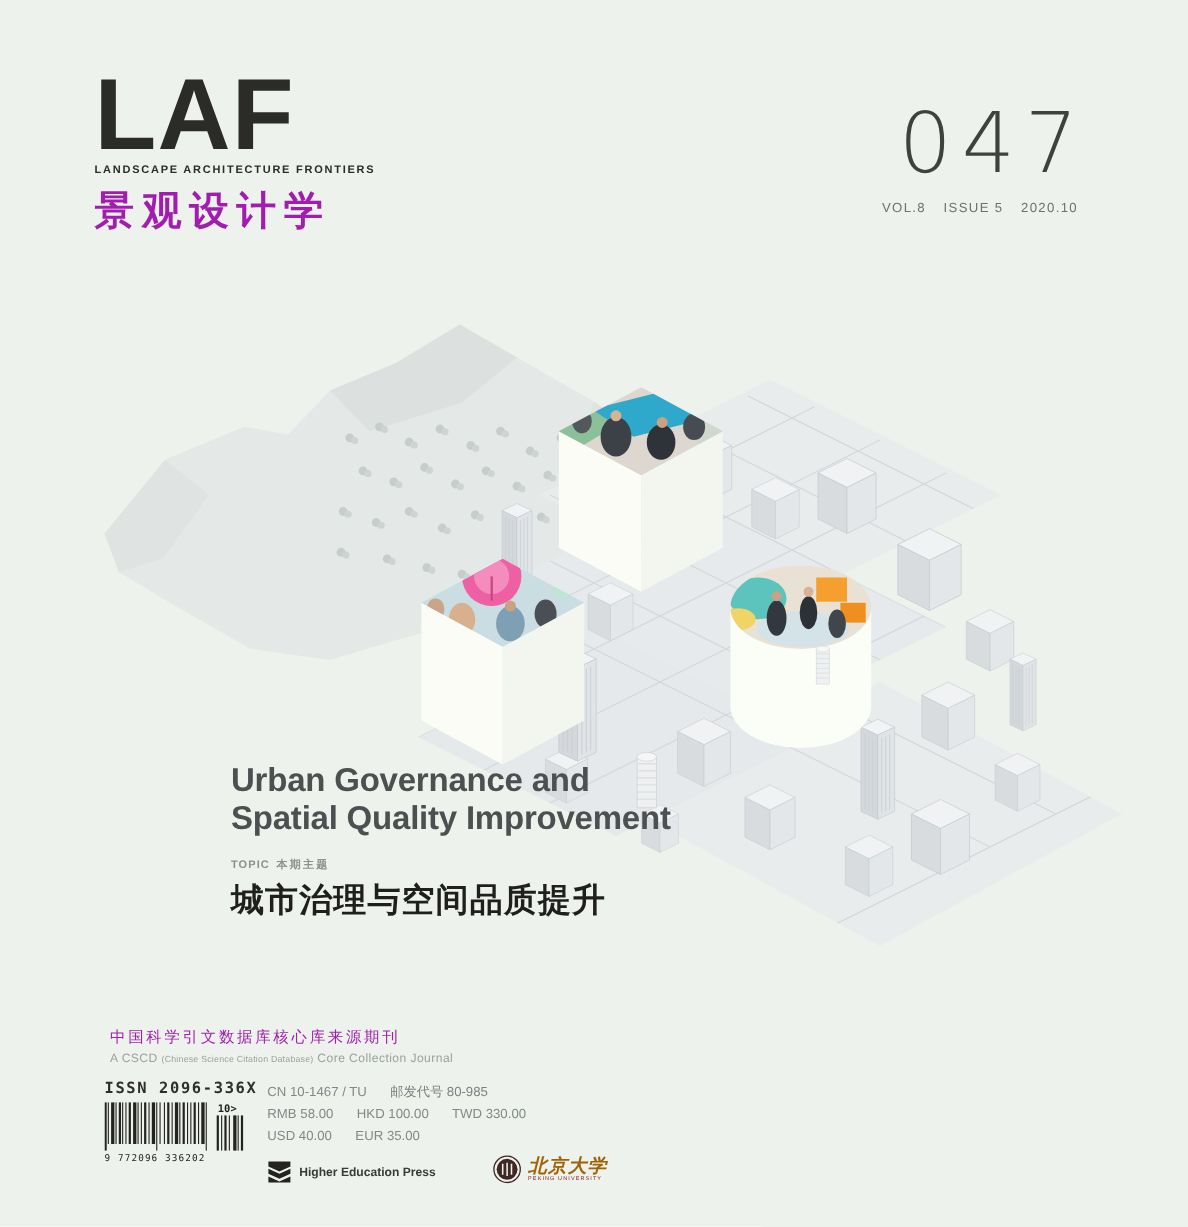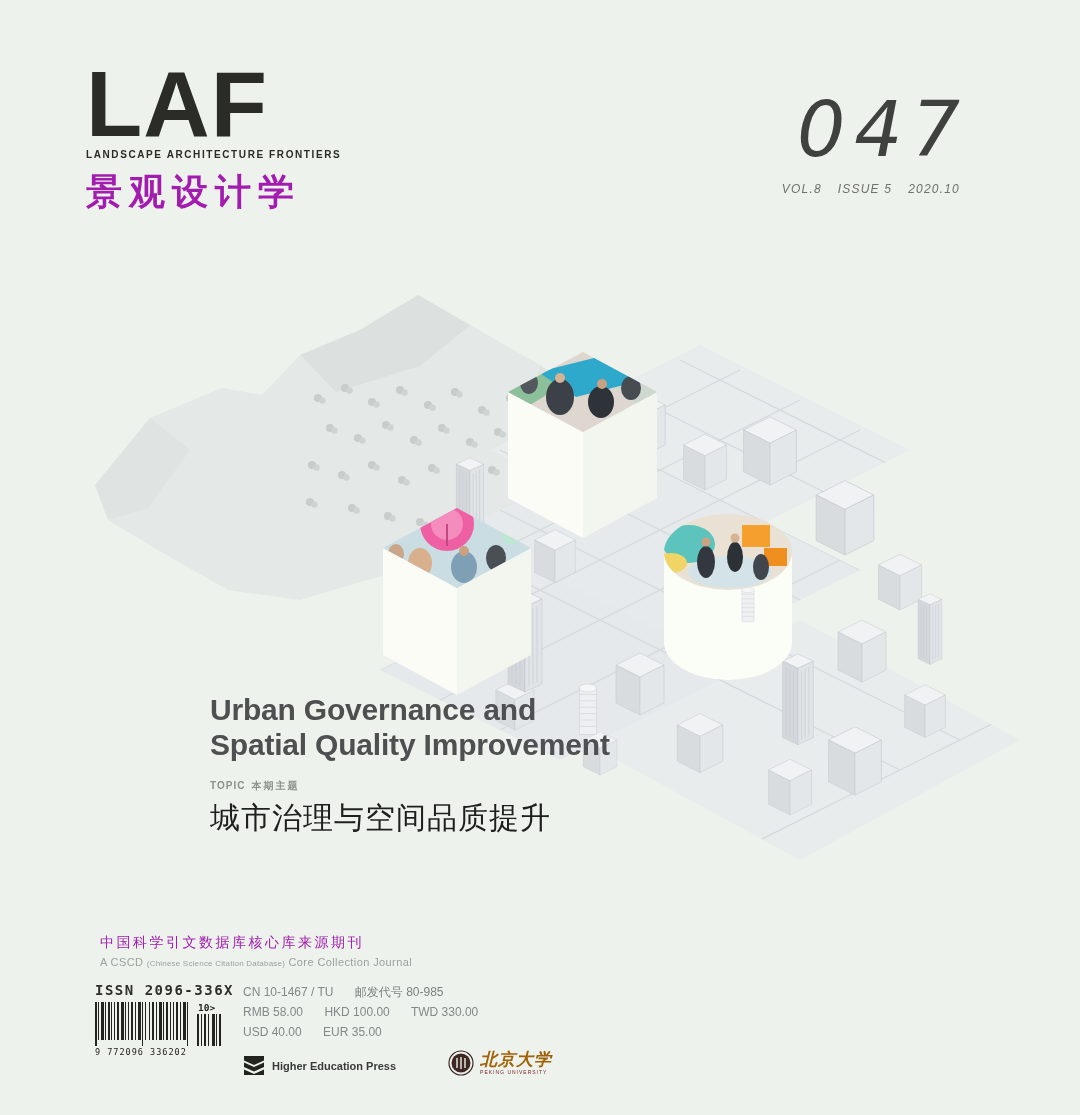--- a/index.html
+++ b/index.html
@@ -18,21 +18,21 @@
     color:#2b2b27;
   }
   .logo-tagline{
     font-size:10px;font-weight:700;letter-spacing:1.6px;color:#2b2b27;
     margin-top:2px;white-space:nowrap;text-align:right;
   }
   .logo-cn{
     font-size:36px;font-weight:700;letter-spacing:7px;color:#a21caf;
     margin-top:8px;white-space:nowrap;
   }
-  .issue-block{position:absolute;right:120px;top:92px;text-align:right;font-style:italic;}
+  .issue-block{position:absolute;right:100px;top:92px;text-align:right;}
   .issue-number{
     font-family:"DejaVu Sans", sans-serif;
     font-size:76px;font-weight:200;letter-spacing:9px;color:#3f413f;
     line-height:1;margin-right:-9px;
   }
   .issue-meta{
     margin-top:14px;font-size:12px;color:#6e716d;letter-spacing:1.2px;
     white-space:nowrap;
   }
   .issue-meta span{margin-left:16px;}
@@ -44,21 +44,21 @@
   .title-en{
     font-size:30px;font-weight:700;color:#4d4f51;line-height:1.18;
     letter-spacing:-0.2px;
   }
   .topic-label{
     margin-top:16px;font-size:10px;font-weight:700;color:#8b918b;
     letter-spacing:1px;
   }
   .topic-label .cn{margin-left:6px;letter-spacing:2px;}
   .title-cn{
-    margin-top:5px;font-size:30px;font-weight:400;color:#1f1f1d;
+    margin-top:5px;font-size:30px;font-weight:700;color:#1f1f1d;
     letter-spacing:1px;white-space:nowrap;
   }
   
   .accreditation{position:absolute;left:100px;top:934px;z-index:5;}
   .accr-cn{font-size:14px;color:#a21caf;letter-spacing:2.5px;}
   .accr-en{margin-top:4px;font-size:11px;color:#9ba19e;letter-spacing:0.4px;}
   .accr-en .paren{font-size:8px;letter-spacing:0.2px;}
   
   .imprint{position:absolute;left:95px;top:982px;z-index:5;display:flex;}
   .issn-col{width:140px;}

